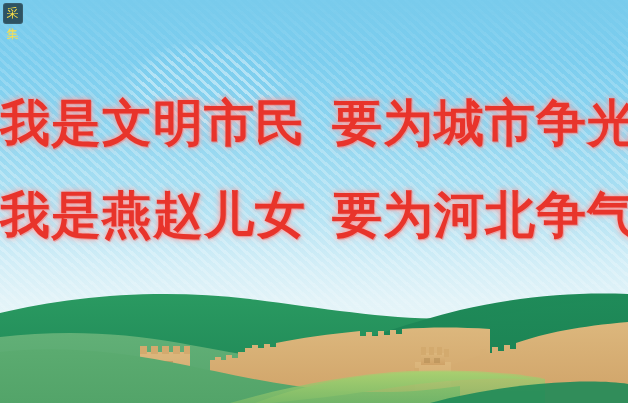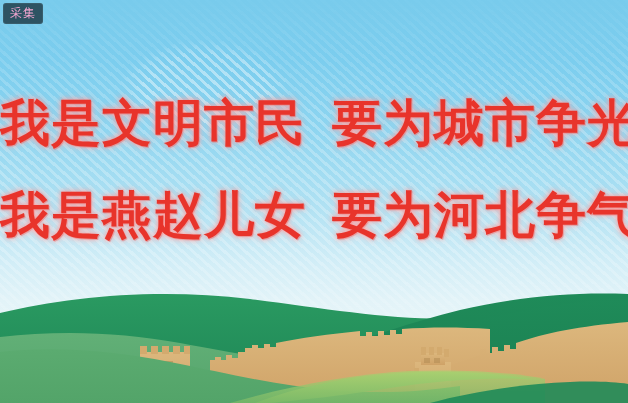--- a/index.html
+++ b/index.html
@@ -108,25 +108,25 @@
   }
   .slogan .gap { display: inline-block; width: 26px; }
   .slogan-1 { top: 98px; }
   .slogan-2 { top: 190px; }
 
   
   .collect-btn {
     position: absolute;
     left: 3px;
     top: 3px;
-    width: 40px;
+    width: 20px;
     height: 21px;
     background: #2d5363;
     border-radius: 3px;
-    color: #f9a8d4;
+    color: #fde047;
     font-size: 12px;
     line-height: 21px;
     text-align: center;
     letter-spacing: 1px;
     cursor: pointer;
     user-select: none;
     box-shadow: inset 0 0 0 1px rgba(255,255,255,0.06);
   }
 </style>
 </head>

